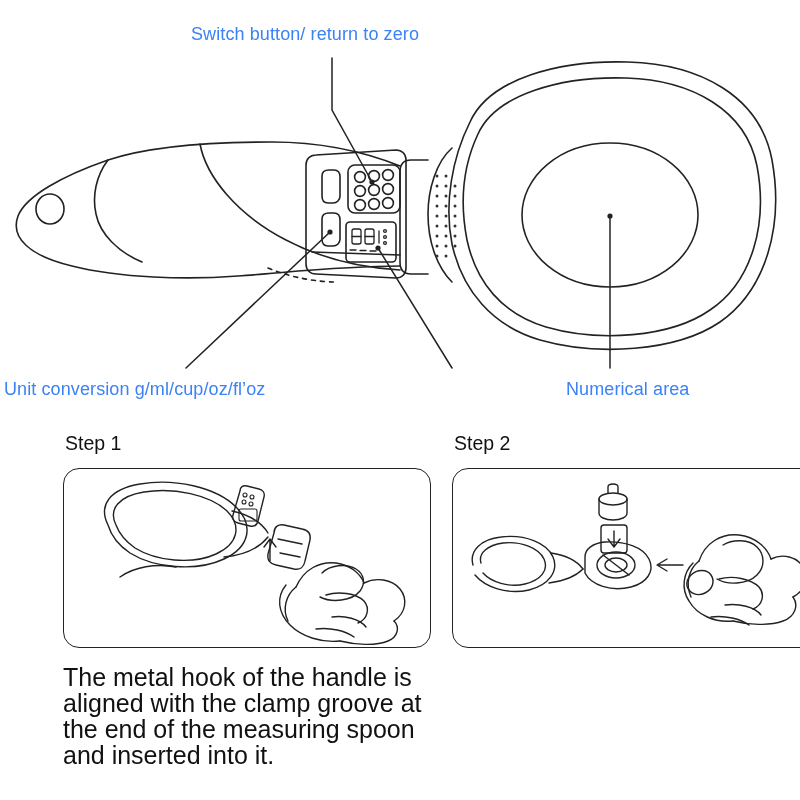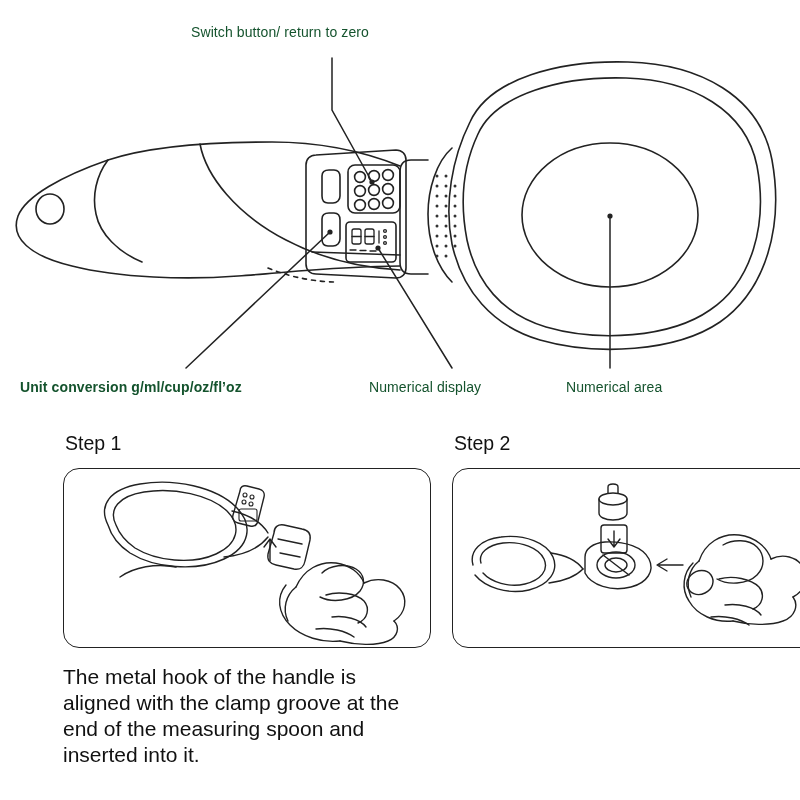--- a/index.html
+++ b/index.html
@@ -28,27 +28,27 @@
     top: 0;
     width: 800px;
     height: 420px;
   }
   .top-diagram svg {
     display: block;
   }
 
   .callout-label {
     position: absolute;
-    font-size: 14px;
-    color: #14532d;
+    font-size: 18px;
+    color: #3b82f6;
     white-space: nowrap;
     letter-spacing: 0.1px;
   }
   .lbl-switch   { left: 191px; top: 24px; }
-  .lbl-unit     { left: 20px;  top: 379px; font-weight: bold; }
+  .lbl-unit     { left: 4px;  top: 379px; }
   .lbl-numeric  { left: 369px; top: 379px; }
   .lbl-weigh    { left: 566px; top: 379px; }
 
   
   .steps {
     position: absolute;
     left: 0;
     top: 432px;
     width: 800px;
     height: 368px;
@@ -74,21 +74,21 @@
     border: 1.5px solid #222;
     border-radius: 16px;
     box-sizing: border-box;
     position: relative;
     overflow: hidden;
     background: #fff;
   }
   .step-frame svg { display: block; }
   .step-caption {
     margin-top: 16px;
-    font-size: 21px;
+    font-size: 25px;
     line-height: 26px;
     color: #111;
     width: 360px;
   }
 </style>
 </head>
 <body>
 
 <div id="page">
 
@@ -221,21 +221,20 @@
       <g fill="#222" stroke="none">
         <circle cx="372" cy="182" r="2.6"></circle>
         <circle cx="330" cy="232" r="2.6"></circle>
         <circle cx="378" cy="248" r="2.6"></circle>
         <circle cx="610" cy="216" r="2.6"></circle>
       </g>
     </svg>
 
     <div class="callout-label lbl-switch">Switch button/ return to zero</div>
     <div class="callout-label lbl-unit">Unit conversion g/ml/cup/oz/fl’oz</div>
-    <div class="callout-label lbl-numeric">Numerical display</div>
     <div class="callout-label lbl-weigh">Numerical area</div>
   </div>
 
   <div class="steps">
 
     <div class="step step-left">
       <div class="step-title">Step 1</div>
       <div class="step-frame">
         <svg width="366" height="178" viewBox="0 0 366 178" fill="none">
           <g stroke="#222" stroke-width="1.4" fill="none" stroke-linecap="round" stroke-linejoin="round">

